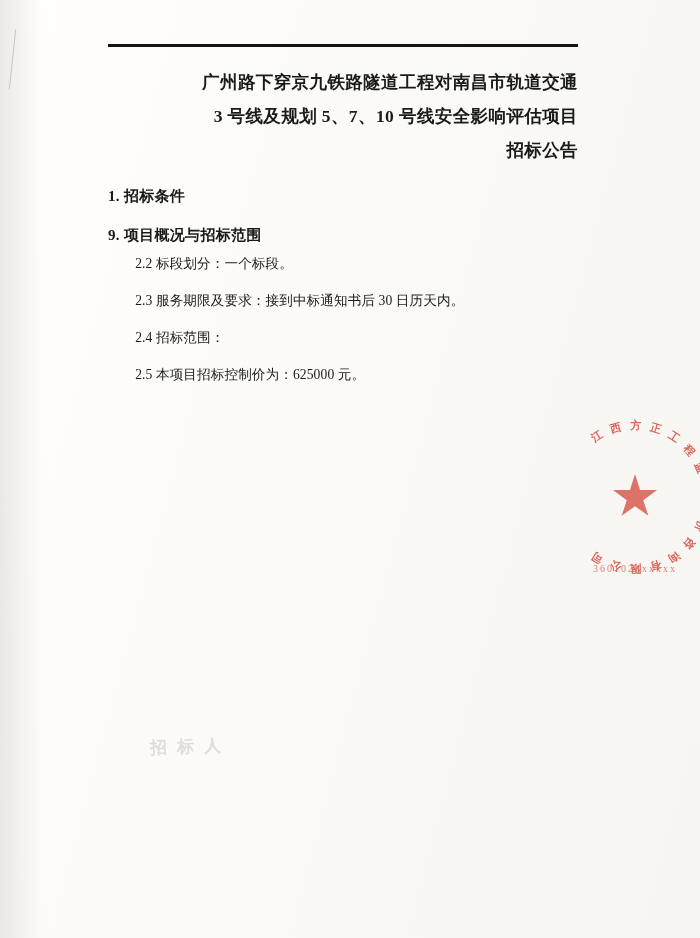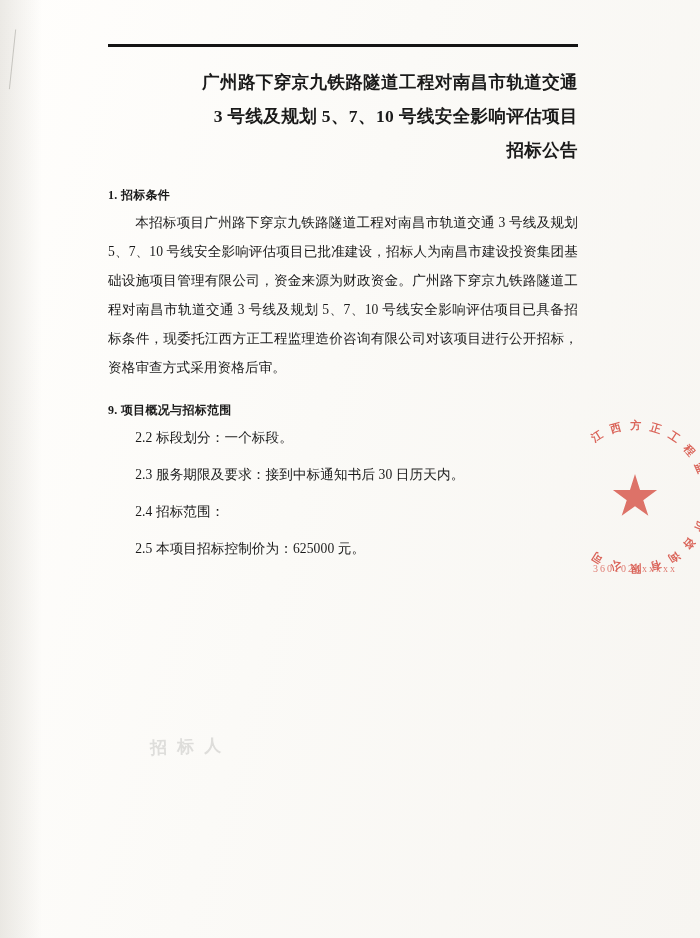--- a/index.html
+++ b/index.html
@@ -61,21 +61,21 @@
   .subtitle {
     text-align: center;
     font-weight: bold;
     font-size: 16px;
     line-height: 32px;
     margin-top: 6px;
     letter-spacing: .5px;
   }
   .section-head {
     font-weight: bold;
-    font-size: 12px;
+    font-size: 15px;
     margin-top: 20px;
     margin-bottom: 4px;
     letter-spacing: .3px;
   }
   p.body {
     font-size: 13.6px;
     line-height: 29px;
     text-align: justify;
     text-justify: inter-ideograph;
     margin: 0;
@@ -171,21 +171,20 @@
 
     <div class="title">
       <div>广州路下穿京九铁路隧道工程对南昌市轨道交通</div>
       <div>3 号线及规划 5、7、10 号线安全影响评估项目</div>
       <div>招标公告</div>
     </div>
 
 
     <div>
       <div class="section-head">1. 招标条件</div>
-      <p class="body">本招标项目广州路下穿京九铁路隧道工程对南昌市轨道交通 3 号线及规划 5、7、10 号线安全影响评估项目已批准建设，招标人为南昌市建设投资集团基础设施项目管理有限公司，资金来源为财政资金。广州路下穿京九铁路隧道工程对南昌市轨道交通 3 号线及规划 5、7、10 号线安全影响评估项目已具备招标条件，现委托江西方正工程监理造价咨询有限公司对该项目进行公开招标，资格审查方式采用资格后审。</p>
     </div>
 
     <div>
       <div class="section-head">9. 项目概况与招标范围</div>
       <p class="body">2.2 标段划分：一个标段。</p>
       <p class="body">2.3 服务期限及要求：接到中标通知书后 30 日历天内。</p>
       <p class="body">2.4 招标范围：</p>
       <p class="body">2.5 本项目招标控制价为：625000 元。</p>
     </div>
 

